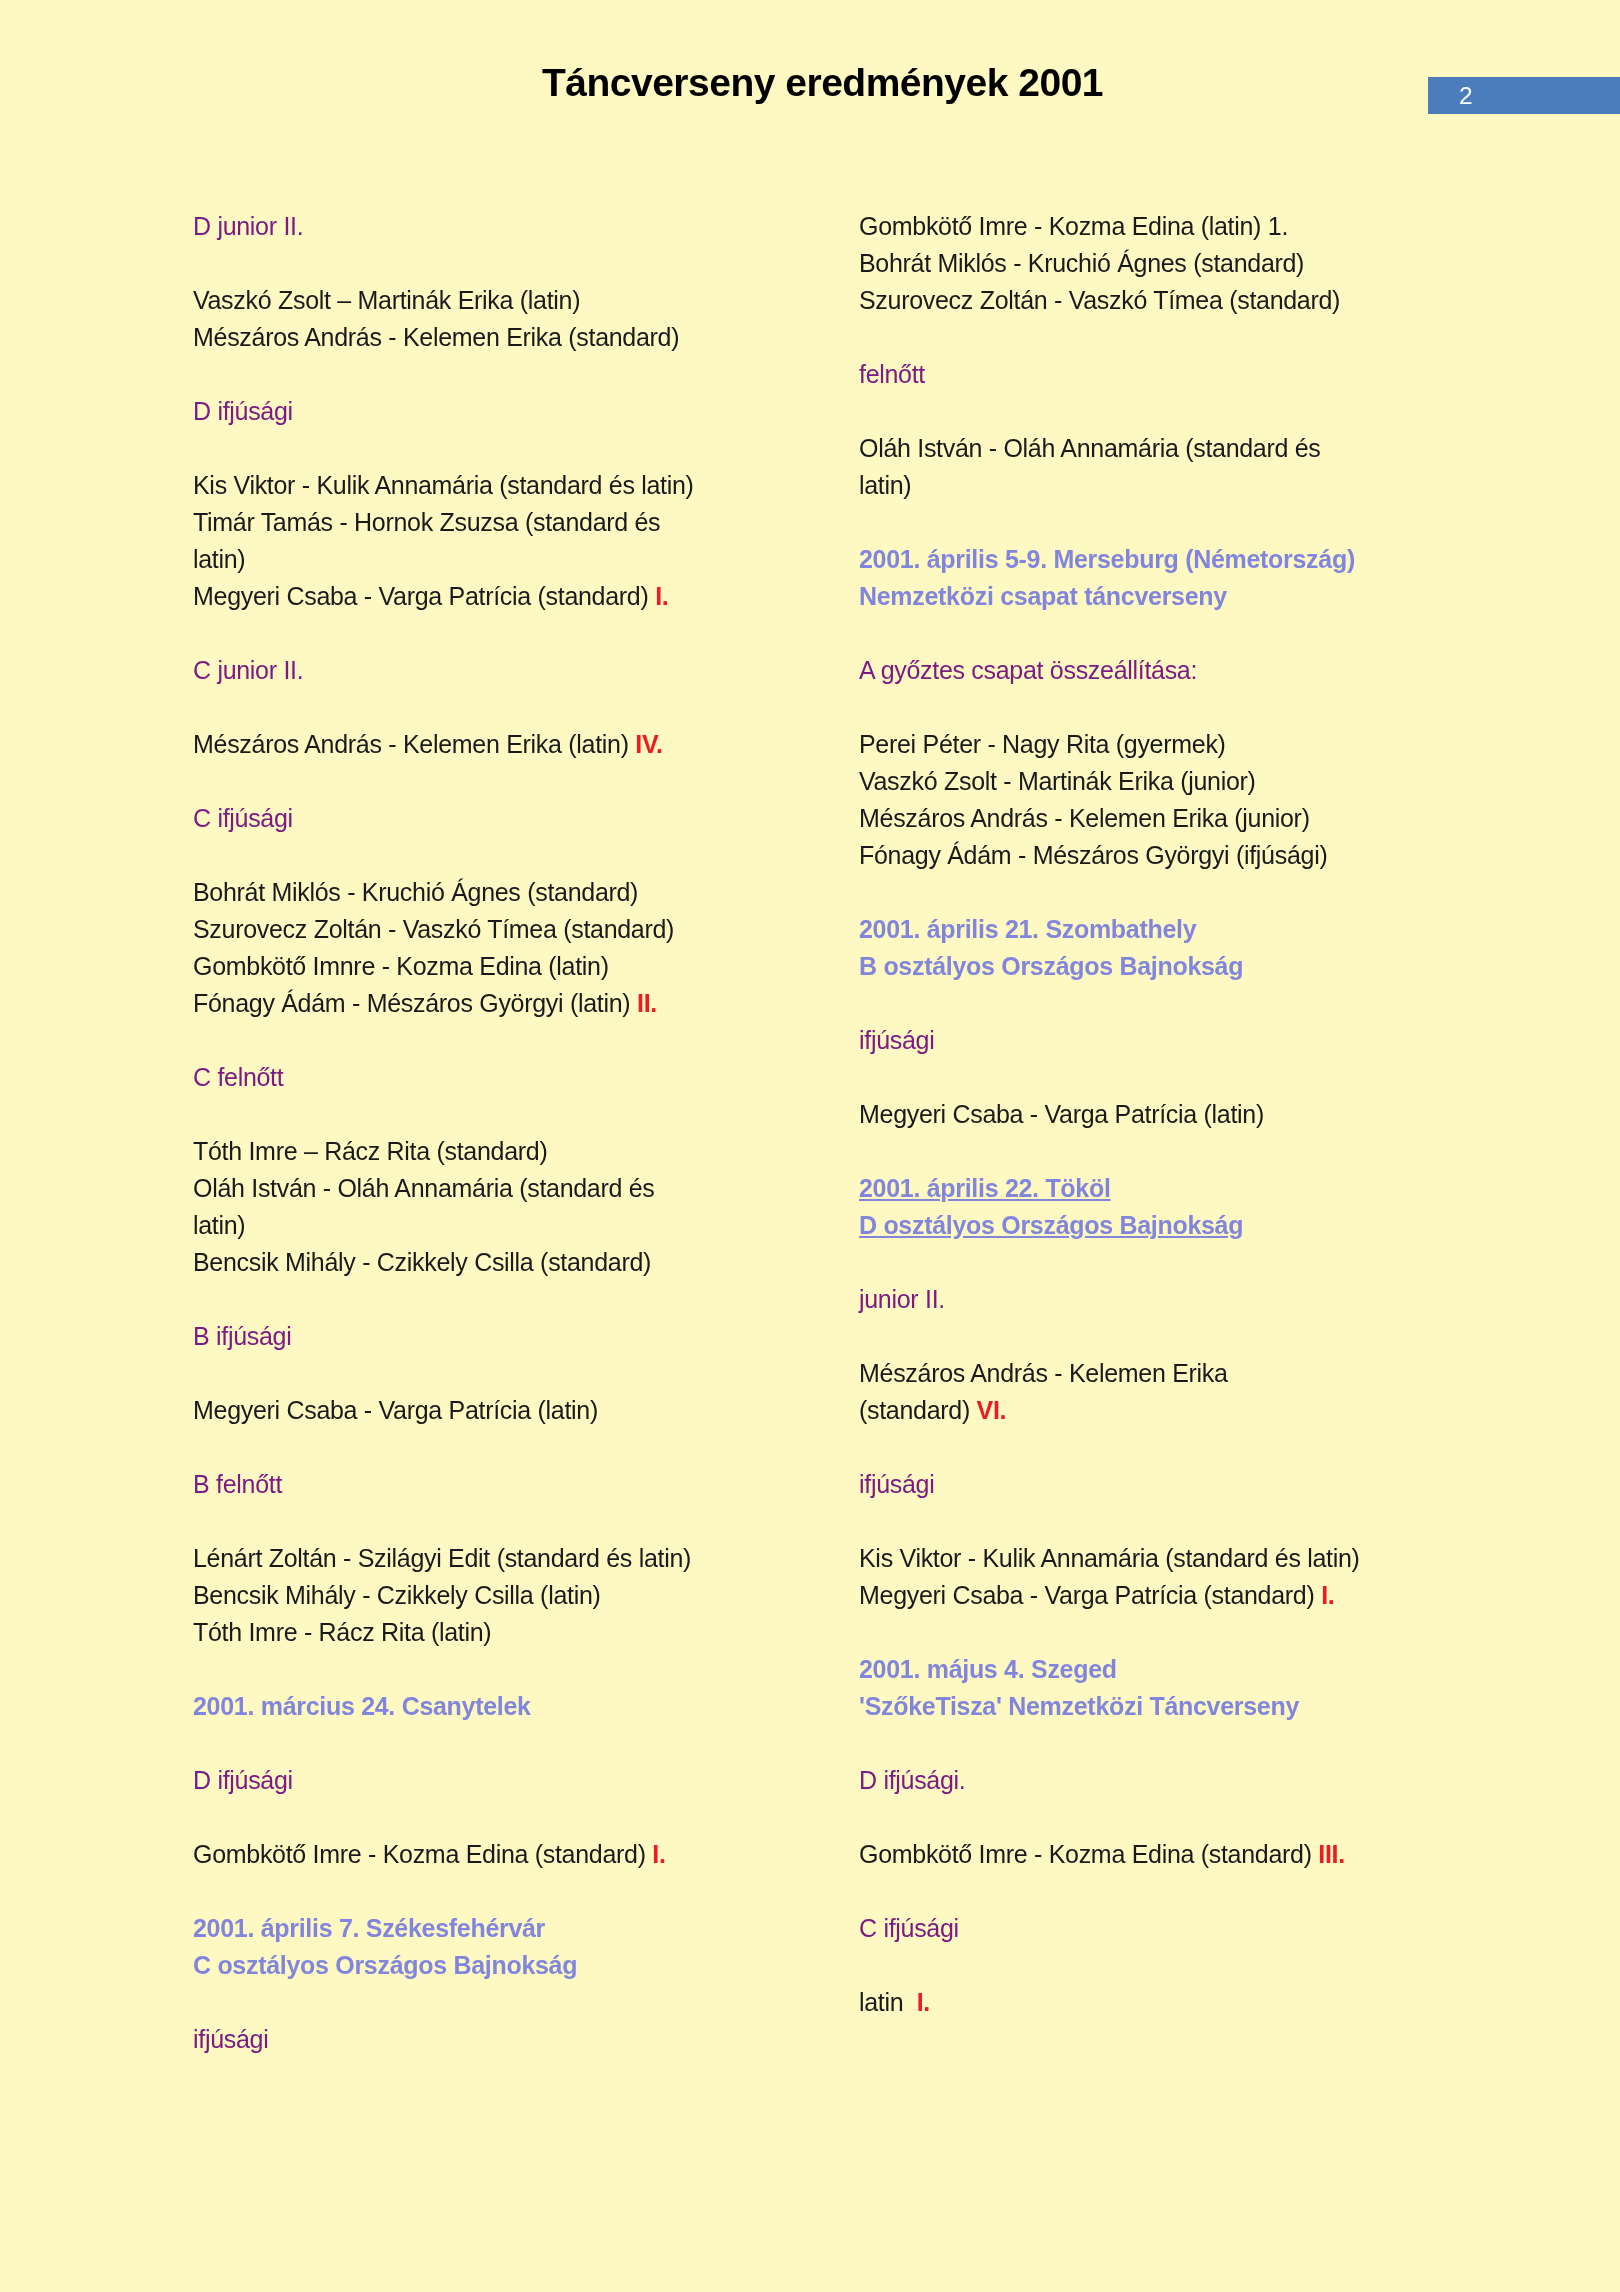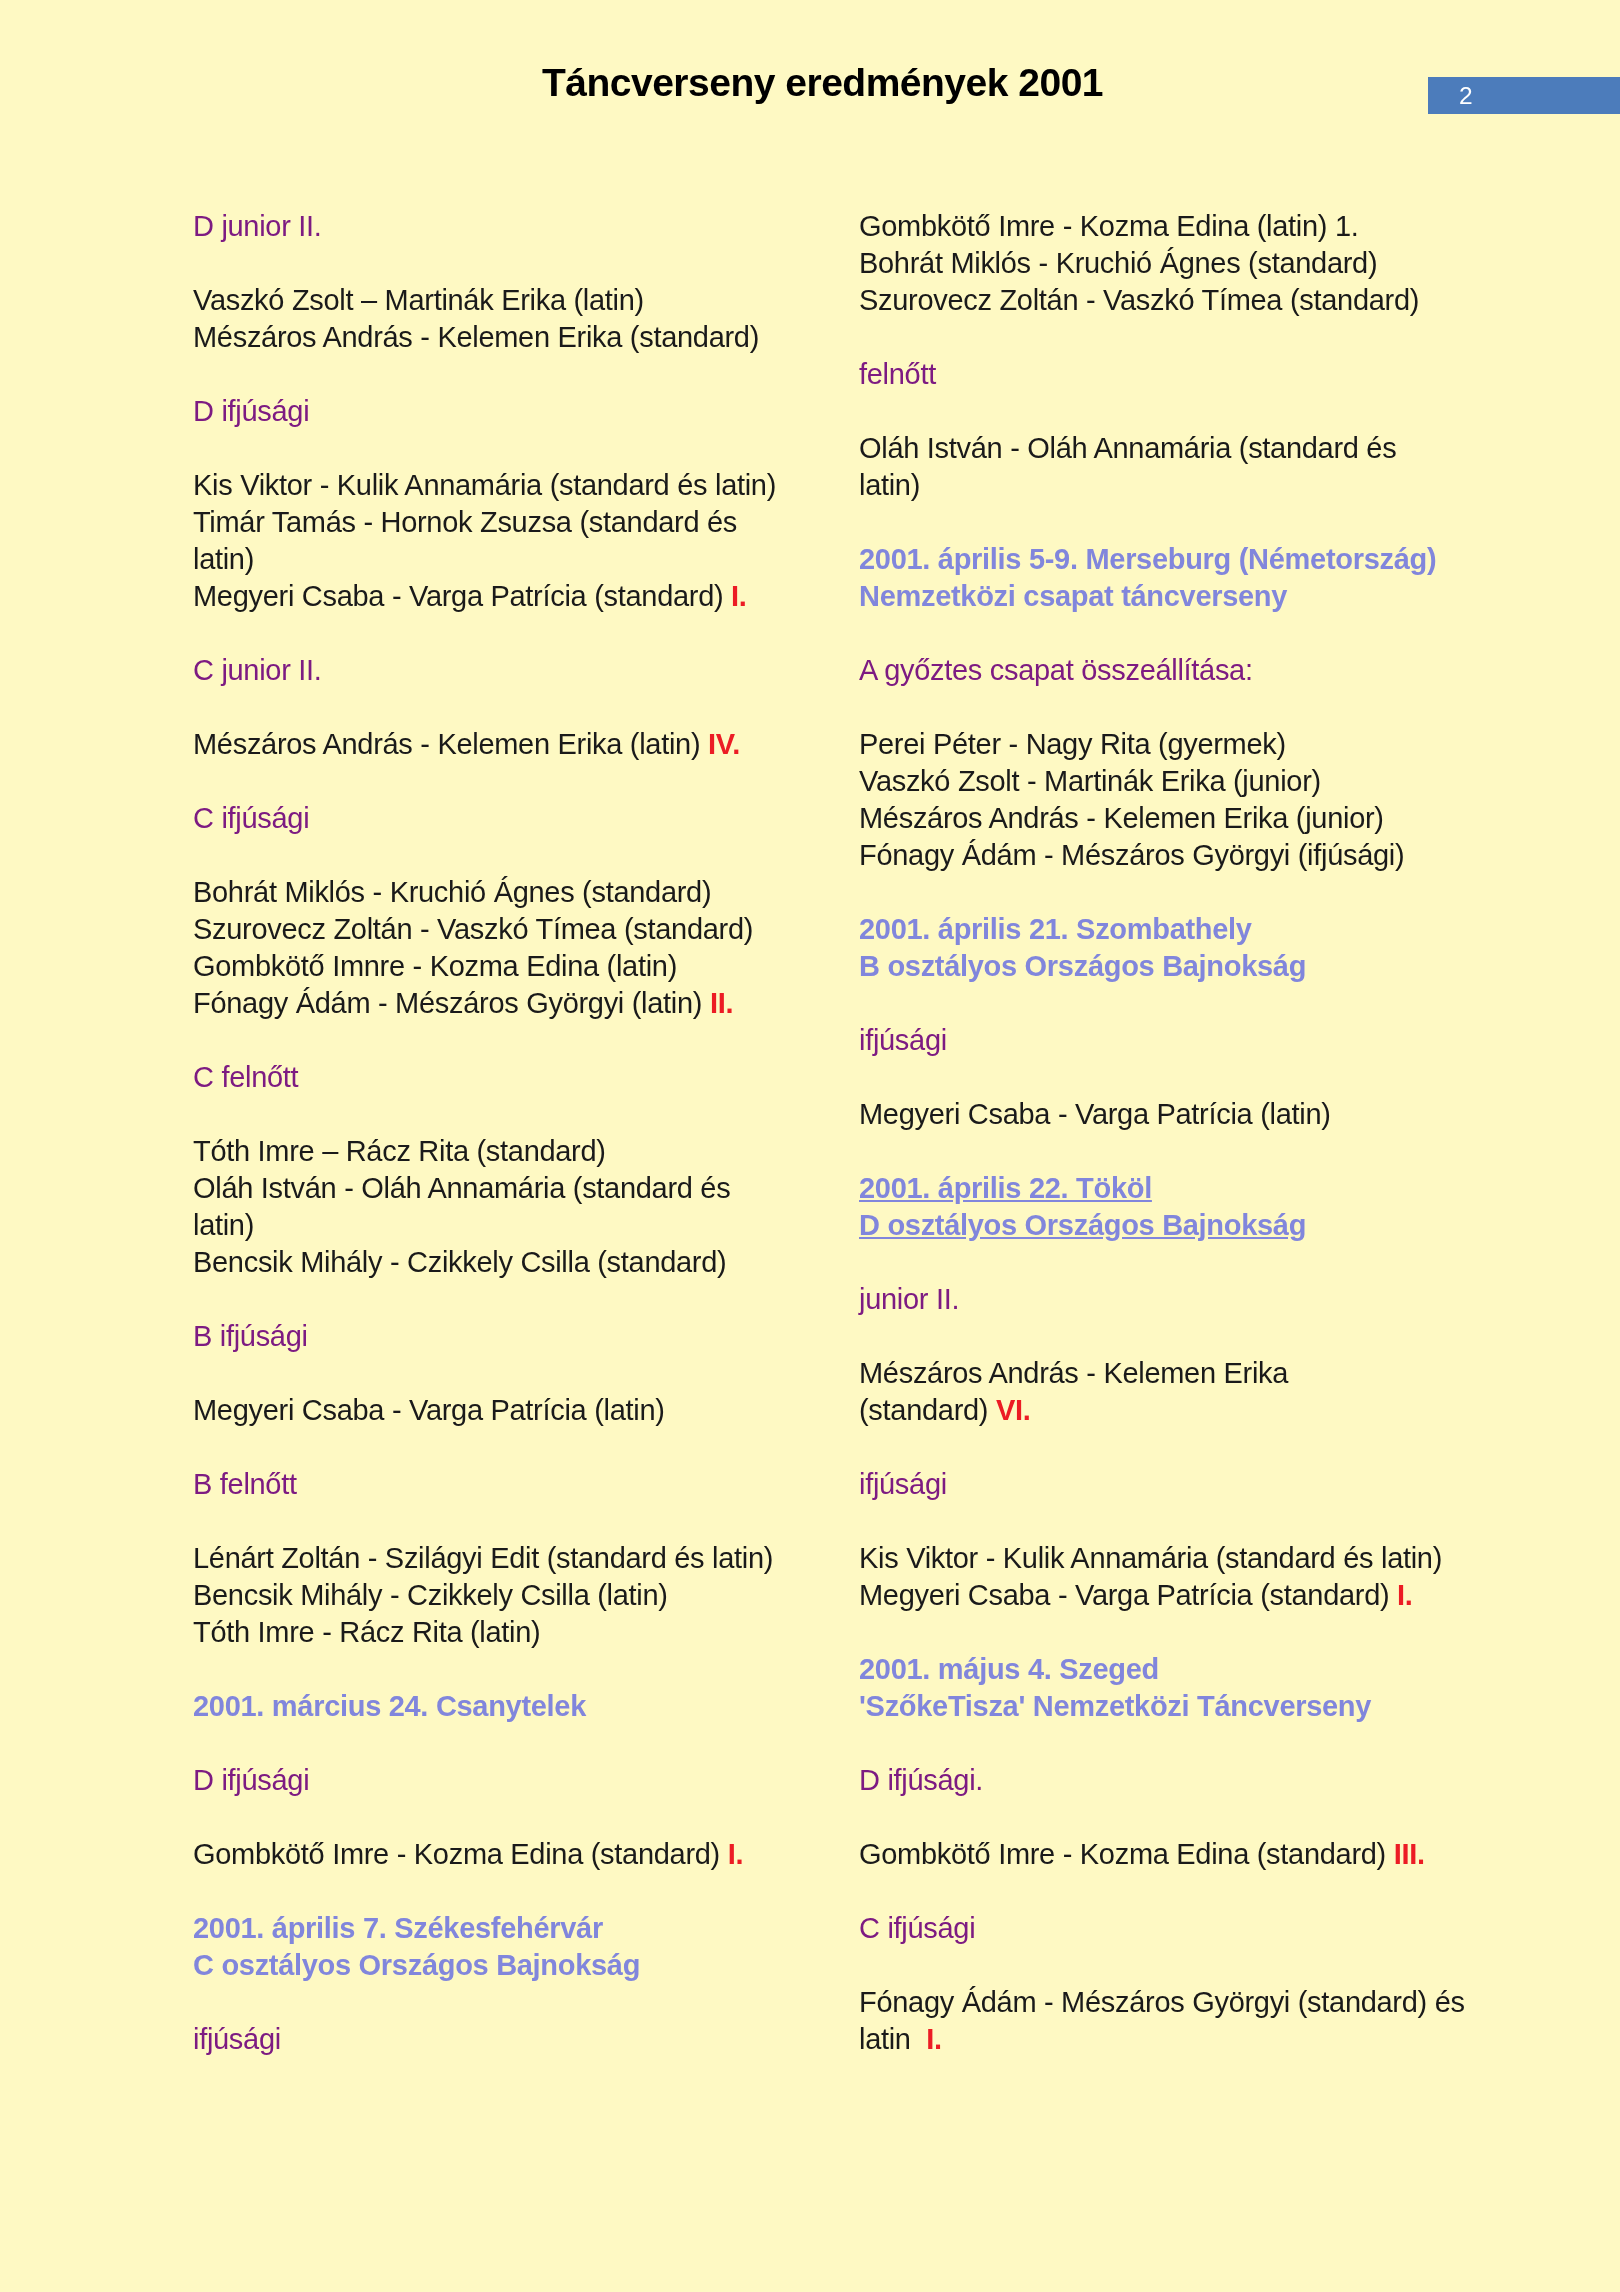--- a/index.html
+++ b/index.html
@@ -31,21 +31,21 @@
   }
   .columns {
     position:absolute;
     top:208px; left:193px;
     display:flex;
   }
   .col { width:632px; }
   .col + .col { margin-left:34px; }
   .block {
     margin:0 0 37px 0;
-    font-size:29px;
+    font-size:25px;
     line-height:37px;
     letter-spacing:-0.3px;
   }
   .block.category { color:var(--cat,#7d1b82); }
   .block.event    { color:var(--evt,#8186dc); font-weight:700; }
   .block.entries  { color:#1a1a1a; }
   .res { color:var(--res,#ec1c24); font-weight:700; }
   .line { white-space:pre-wrap; }
 </style>
 </head>
@@ -188,19 +188,18 @@
         <div class="block category">
           <div class="line"><span>D ifjúsági.</span></div>
         </div>
         <div class="block entries">
           <div class="line"><span>Gombkötő Imre - Kozma Edina (standard) </span><span class="res">III.</span></div>
         </div>
         <div class="block category">
           <div class="line"><span>C ifjúsági</span></div>
         </div>
         <div class="block entries">
-          <div class="line"><span>Fónagy Ádám - Mészáros Györgyi (standard) és</span></div>
           <div class="line"><span>latin&nbsp; </span><span class="res">I.</span></div>
         </div>
       </div>
   </div>
 </div>
 
 
 </body></html>

